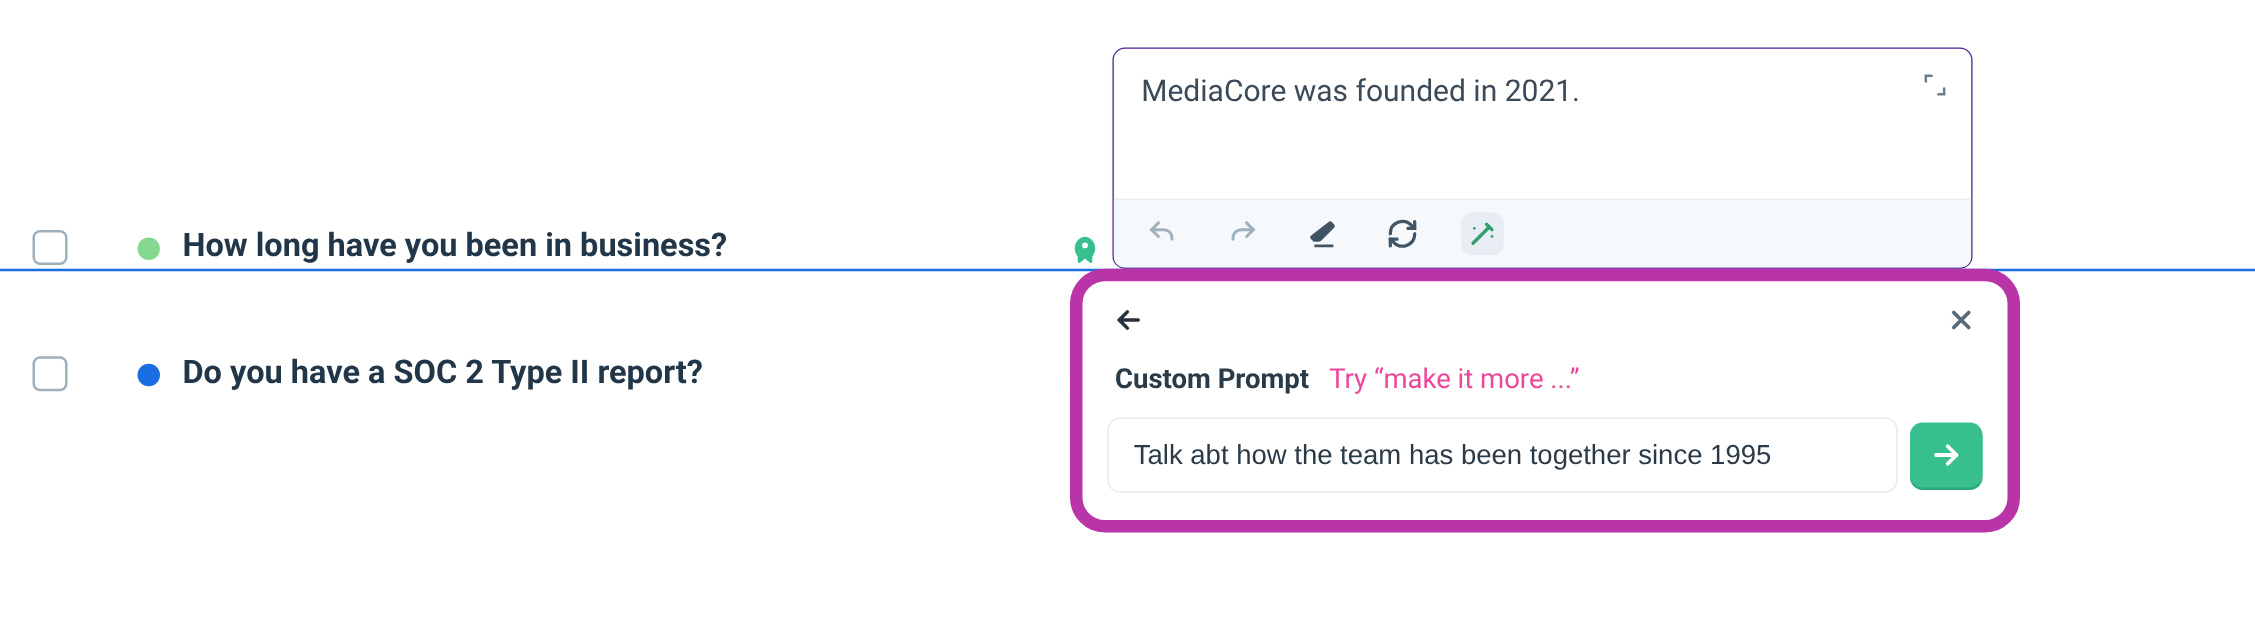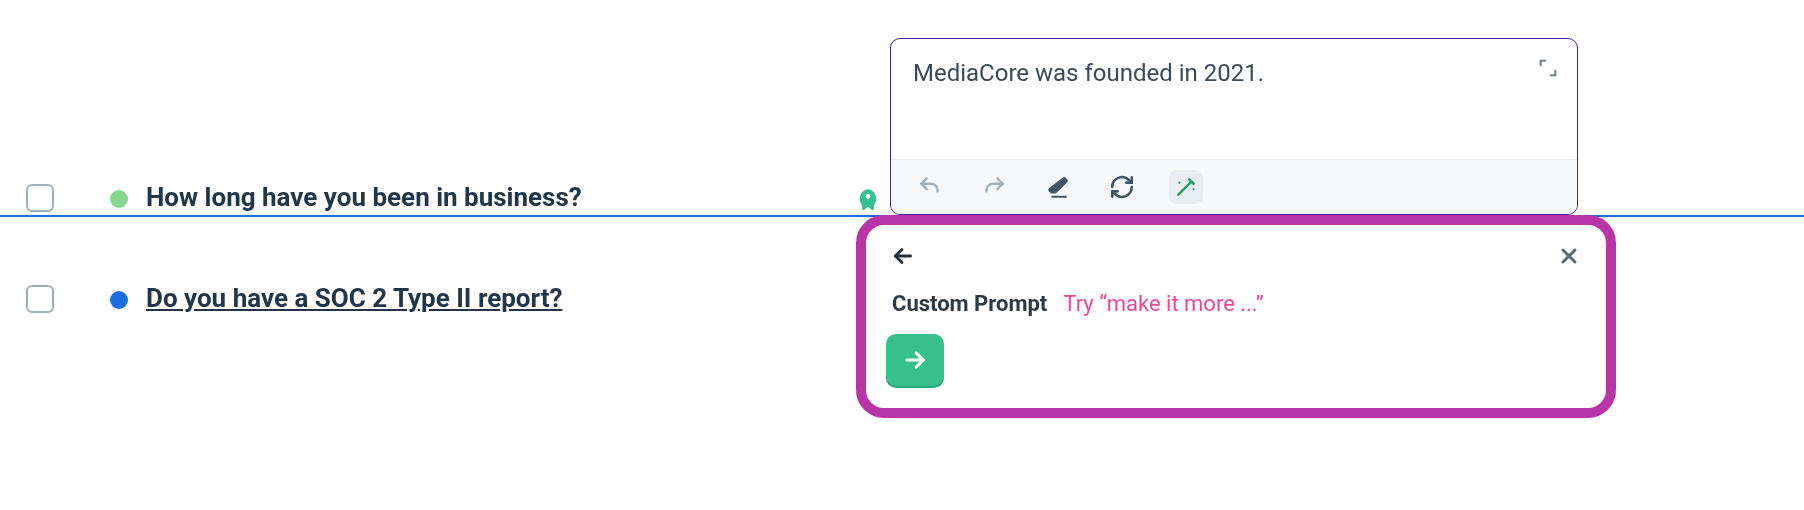--- a/index.html
+++ b/index.html
@@ -36,21 +36,21 @@
   .answer-toolbar {
     border-top:1px solid #e6ecf1; background:#f6f9fb;
     display:flex; align-items:center; gap: 30px;
     padding: 10px 22px;
   }
   .tbtn { width:34px; height:34px; display:flex; align-items:center; justify-content:center; border-radius:8px; cursor:pointer; color:#3f5566;}
   .tbtn.undo, .tbtn.redo { color:#9fb0bd; }
   .tbtn.active { background:#e7edf2; color:#2e9e6e; }
 
   
-  .row2 { padding-top: 64px; position: relative; text-decoration: underline; }
+  .row2 { padding-top: 64px; position: relative; }
   .sparkles-col { width: 36px; display:flex; align-items:flex-start; justify-content:center; padding-top:4px; }
 
   .prompt-panel {
     position: absolute;
     left: 856px; top: -2px;
     width: 760px;
     border: 10px solid #b934a6; border-radius: 28px; background:#fff;
     padding: 14px 20px 22px 20px;
   }
   .prompt-header { display:flex; align-items:center; justify-content:space-between; }
@@ -159,20 +159,21 @@
           <path d="M6 6l12 12"></path>
             <path d="M18 6L6 18"></path>
         </svg>
       </span>
     </div>
     <div class="prompt-labels">
       <span class="prompt-title">Custom Prompt</span>
       <span class="prompt-hint">Try “make it more ...”</span>
     </div>
     <div class="prompt-input-row">
+      <input class="prompt-input" type="text" value="Talk abt how the team has been together since 1995" style="">
       <span class="submit-btn">
         <svg width="28" height="28" viewBox="0 0 24 24" fill="none" stroke="currentColor" stroke-width="2.6" stroke-linecap="round" stroke-linejoin="round">
           <path d="M5 12h14"></path>
             <path d="M13 6l6 6-6 6"></path>
         </svg>
       </span>
     </div>
   </div>
 </div>
 

